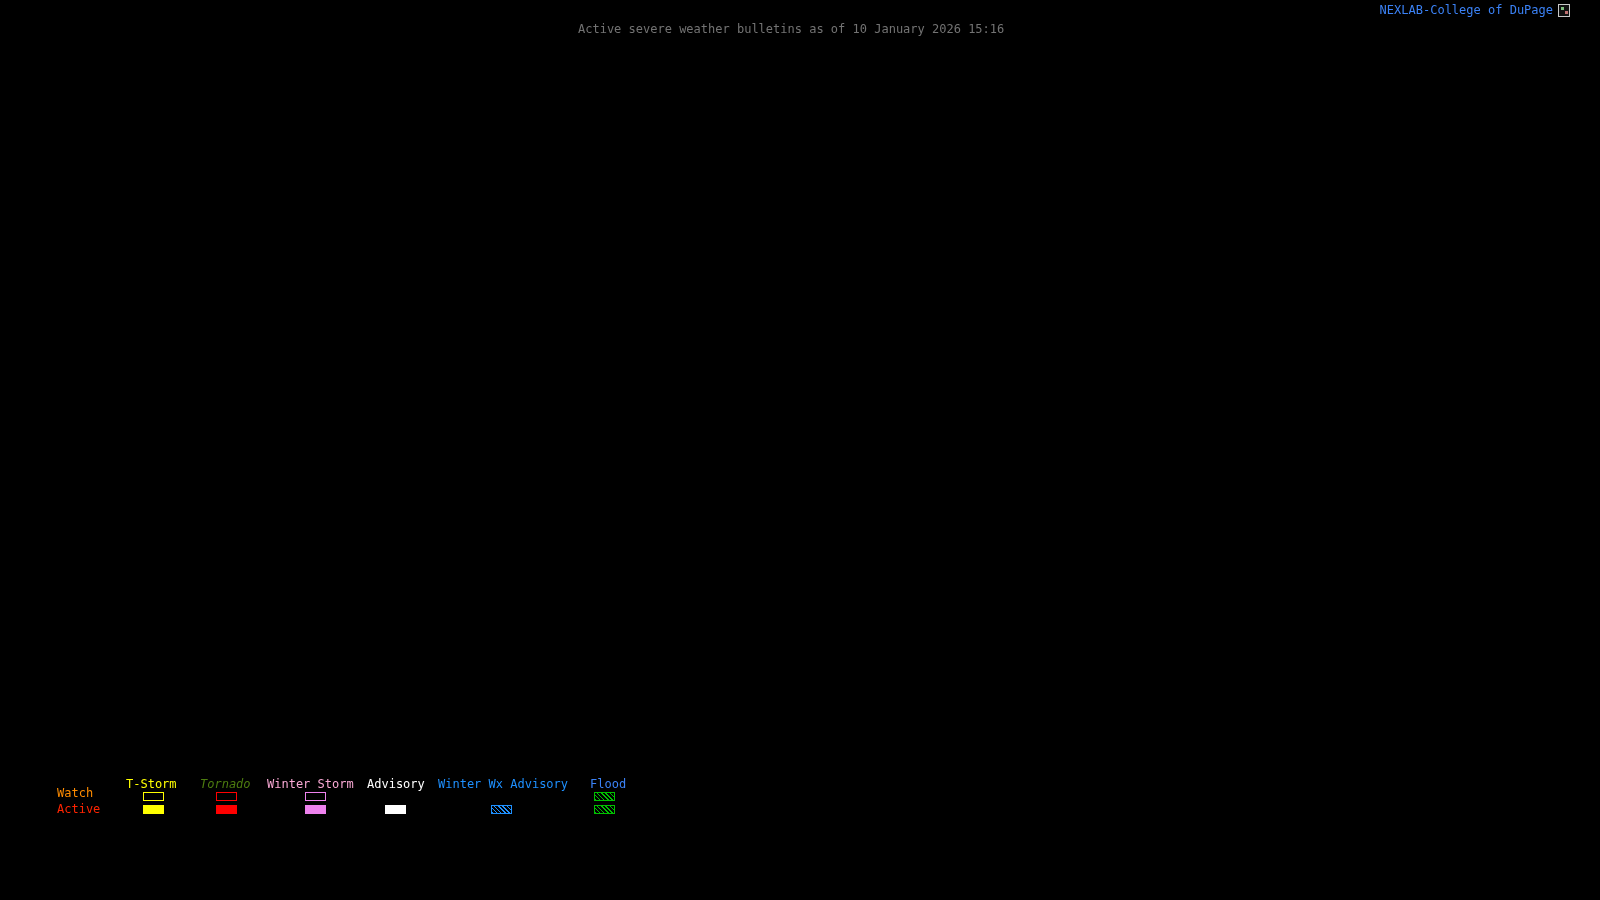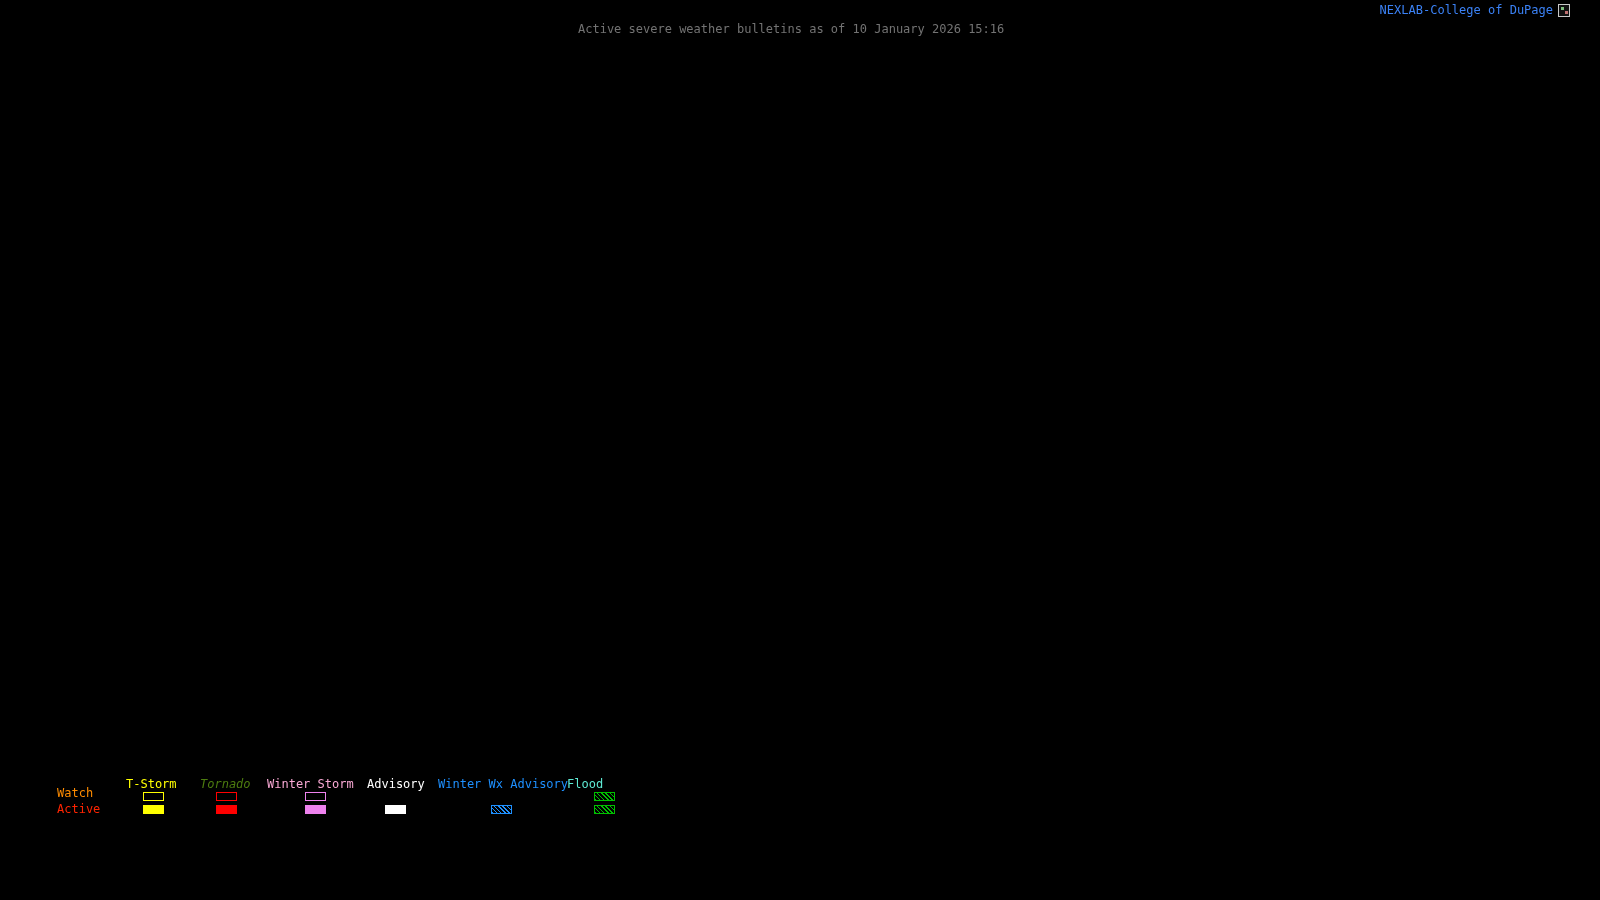--- a/index.html
+++ b/index.html
@@ -50,16 +50,16 @@
     <span class="hdr" style="left: 200px; color: #4d7c0f; font-style: italic;">Tornado</span>
     <div class="box watch" style="left: 216px; border: 1px solid rgb(255, 0, 0);"></div>
     <div class="box warning" style="left: 216px; border: 1px solid rgb(255, 0, 0); background: rgb(255, 0, 0);"></div>
     <span class="hdr" style="left: 267px; color: #f9a8d4;">Winter Storm</span>
     <div class="box watch" style="left: 305px; border: 1px solid rgb(238, 130, 238);"></div>
     <div class="box warning" style="left: 305px; border: 1px solid rgb(238, 130, 238); background: rgb(238, 130, 238);"></div>
     <span class="hdr" style="left: 367px; color: rgb(255, 255, 255);">Advisory</span>
     <div class="box warning" style="left: 385px; border: 1px solid rgb(255, 255, 255); background: rgb(255, 255, 255);"></div>
     <span class="hdr" style="left: 438px; color: rgb(30, 144, 255);">Winter Wx Advisory</span>
     <div class="box warning" style="left: 491px; border: 1px solid rgb(30, 144, 255); background: repeating-linear-gradient(45deg, rgb(30, 144, 255) 0px, rgb(30, 144, 255) 1px, transparent 1px, transparent 3px);"></div>
-    <span class="hdr" style="left: 567px; color: #5eead4;">Flood</span>
+    <span class="hdr" style="left: 590px; color: #3b82f6;">Flood</span>
     <div class="box watch" style="left: 594px; border: 1px solid rgb(0, 192, 0); background: repeating-linear-gradient(45deg, rgb(0, 192, 0) 0px, rgb(0, 192, 0) 1px, transparent 1px, transparent 3px);"></div>
     <div class="box warning" style="left: 594px; border: 1px solid rgb(0, 192, 0); background: repeating-linear-gradient(45deg, rgb(0, 192, 0) 0px, rgb(0, 192, 0) 1px, transparent 1px, transparent 3px);"></div>
   </div>
 
 </body></html>

